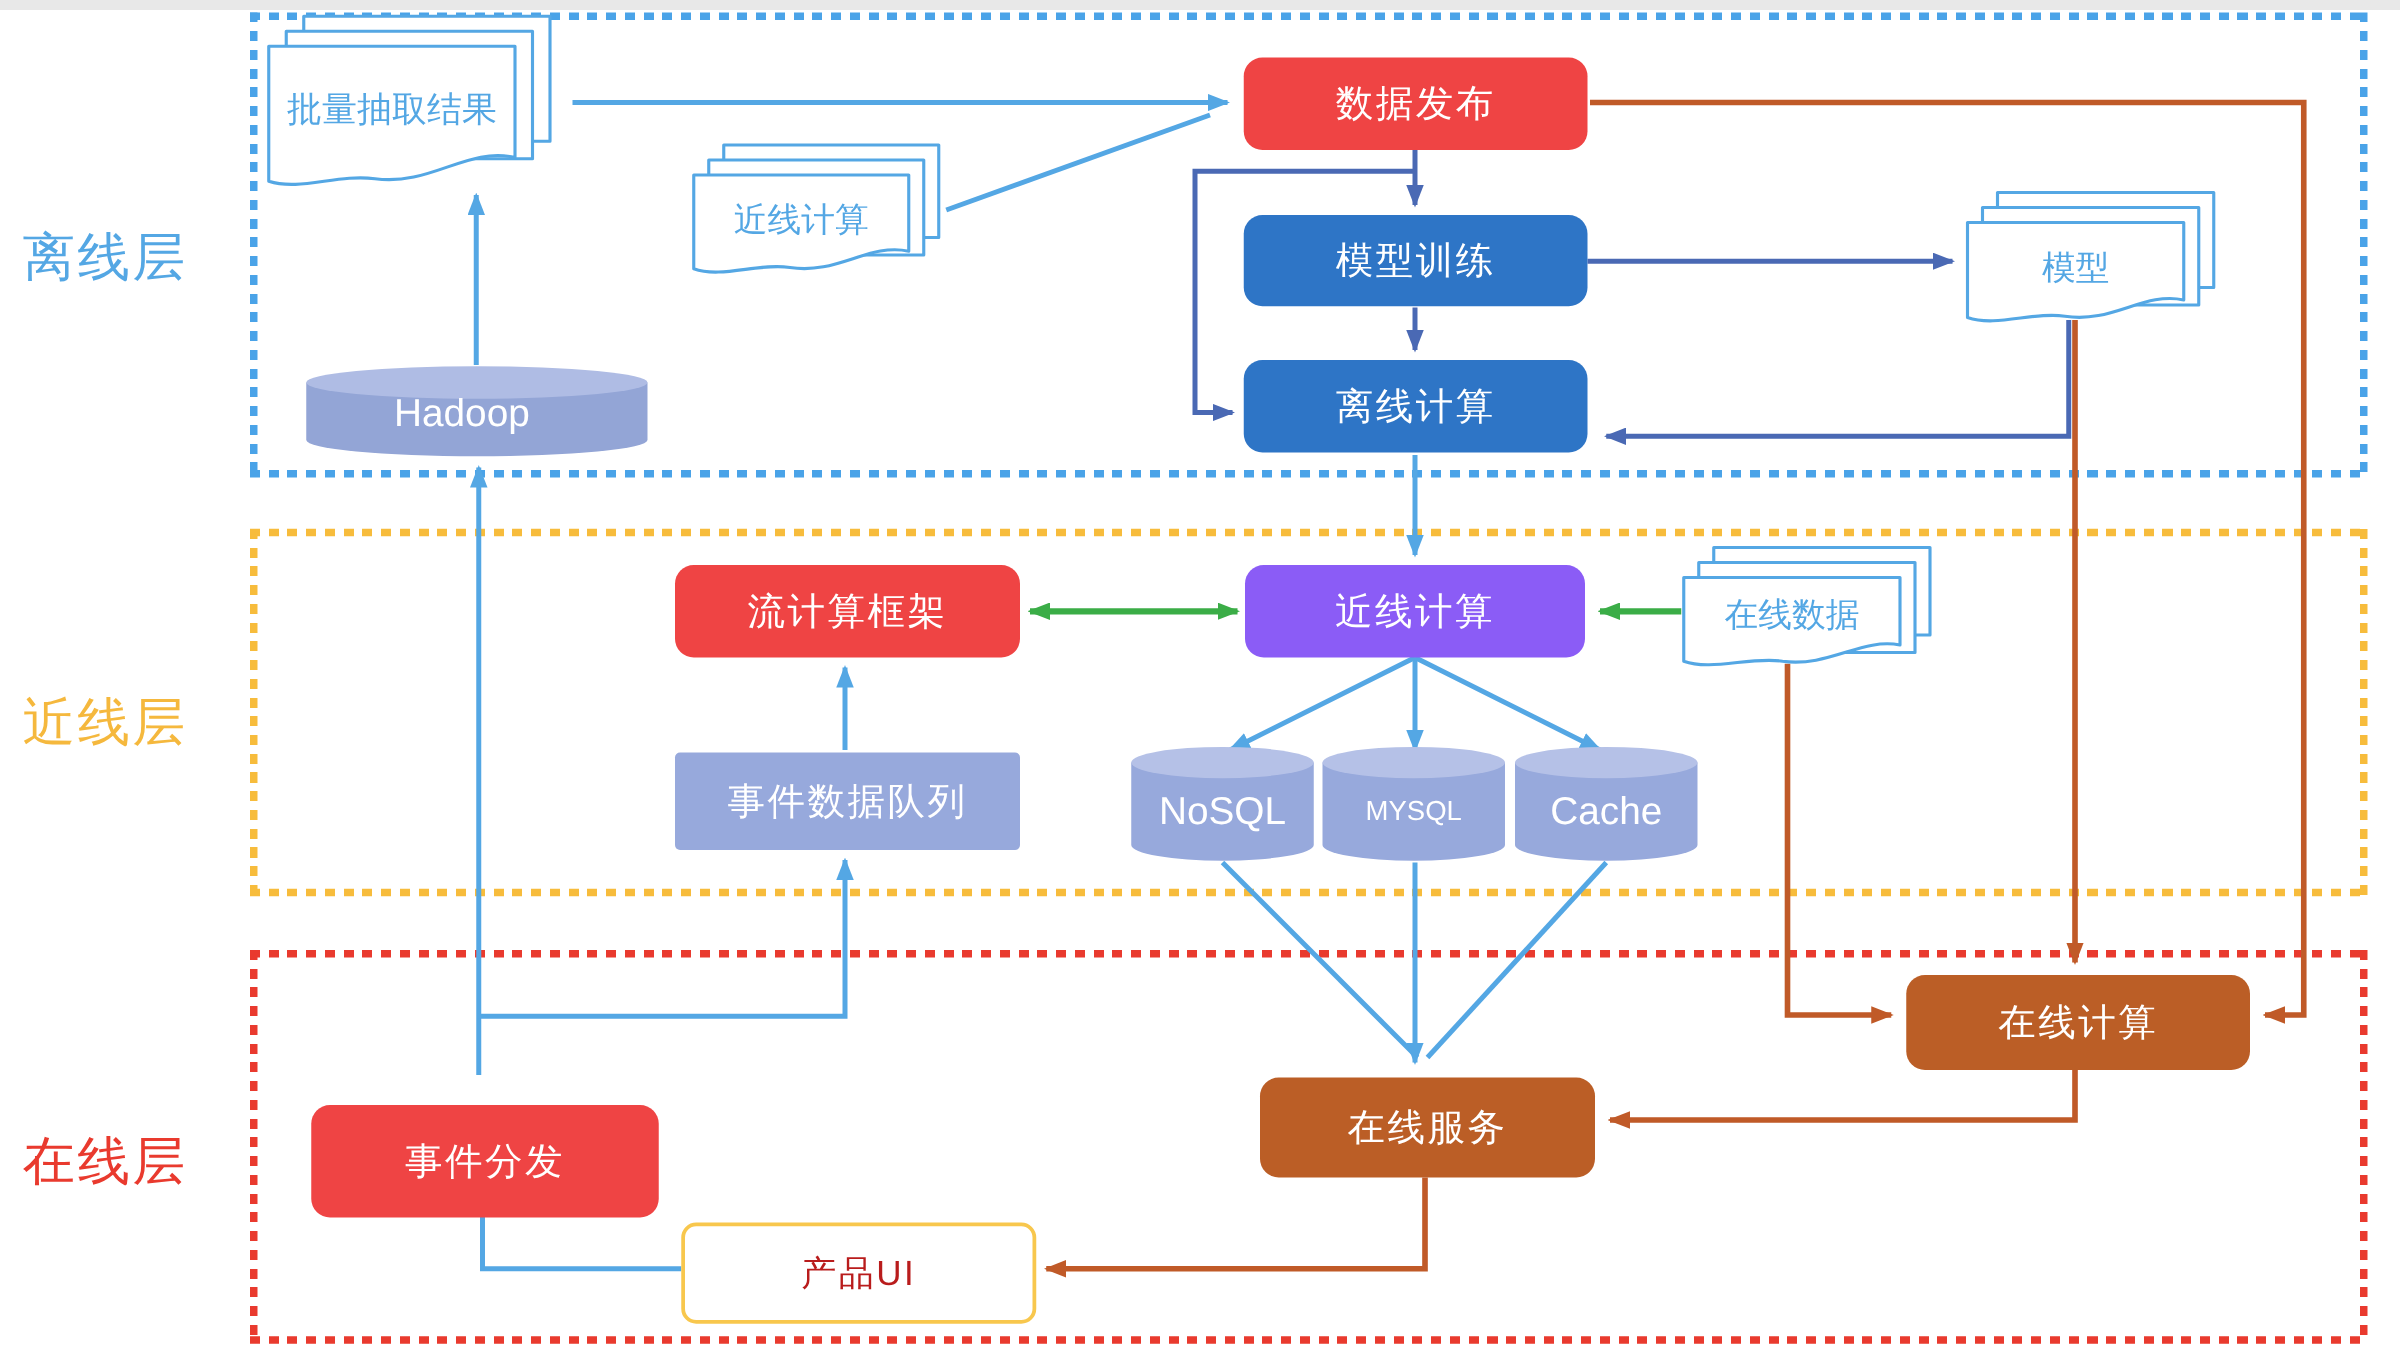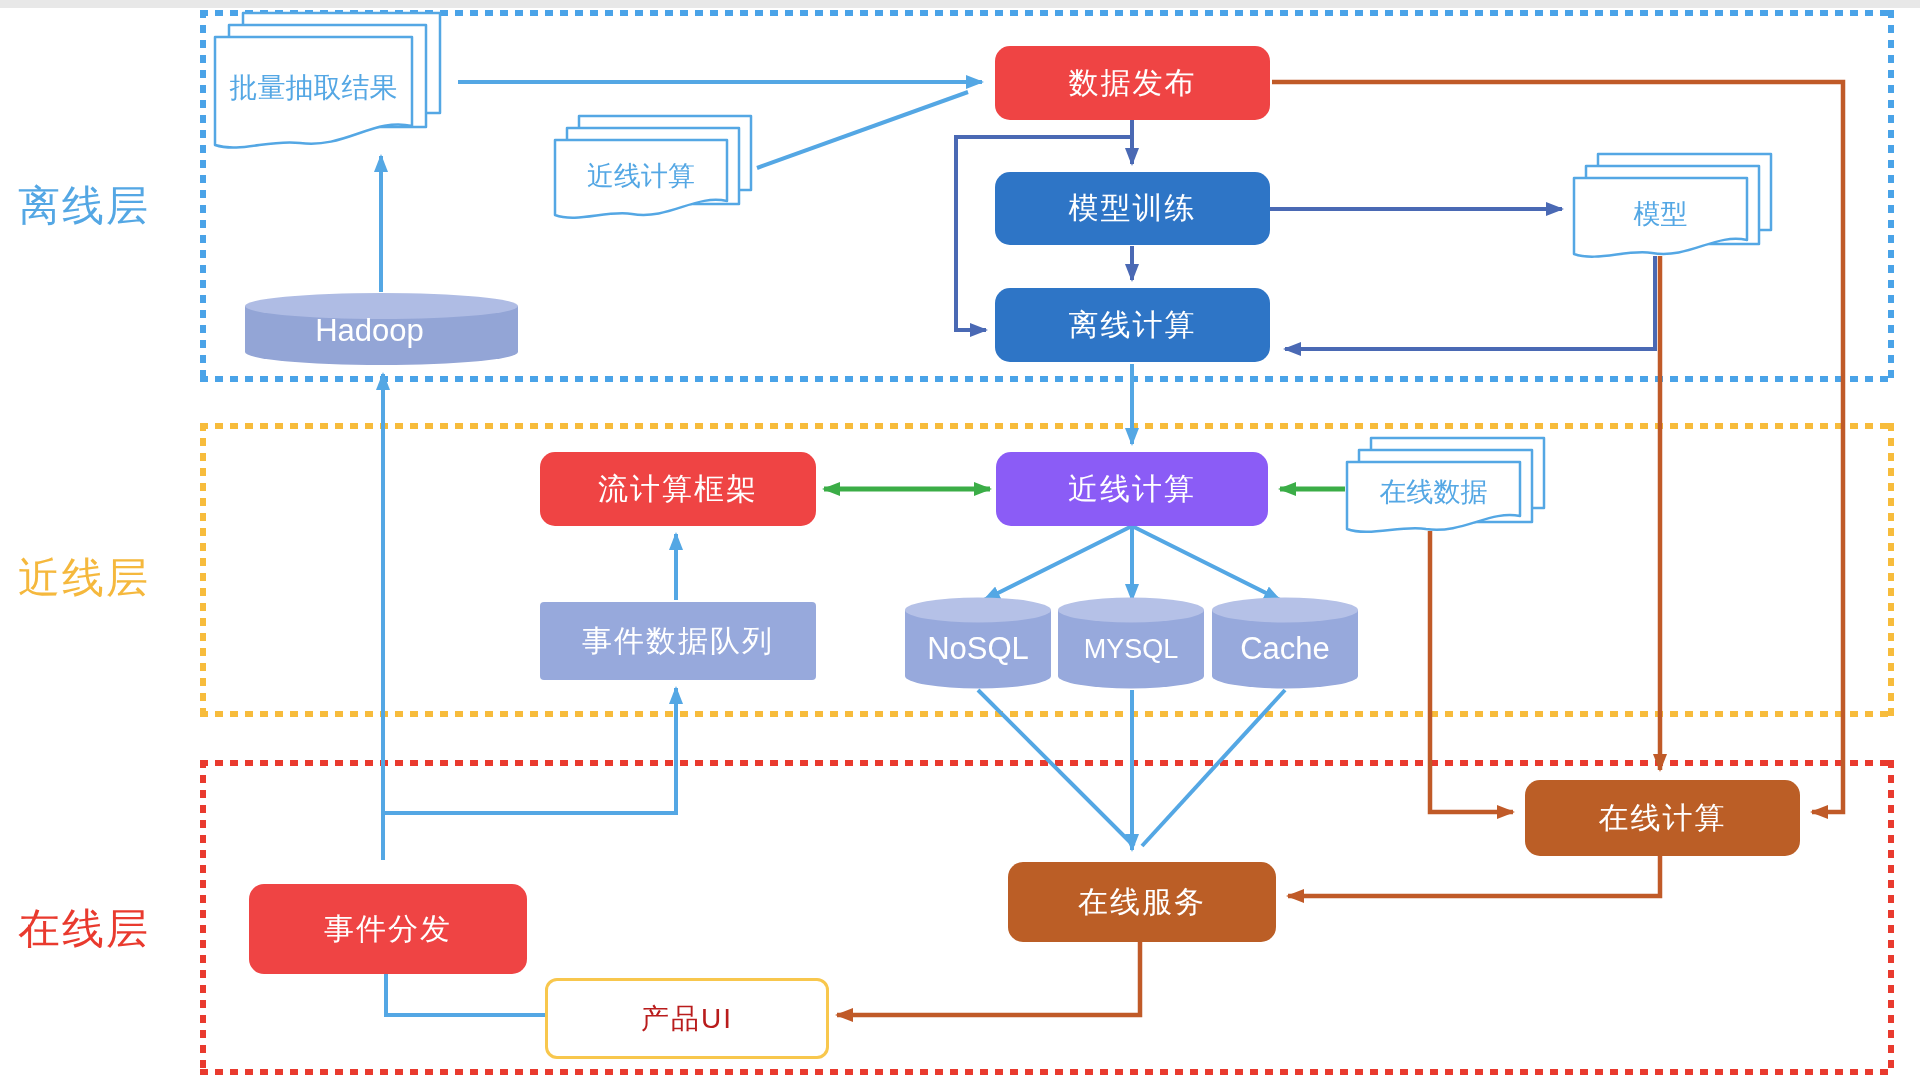--- a/index.html
+++ b/index.html
@@ -187,16 +187,16 @@
     <span>产品UI</span>
     </div>
 
   <div class="doc-label" style="left:215px;top:60px;width:197px;height:56px;font-size:28px">批量抽取结果</div>
   <div class="doc-label" style="left:555px;top:152px;width:172px;height:48px;font-size:27px">近线计算</div>
   <div class="doc-label" style="left:1574px;top:190px;width:173px;height:48px;font-size:27px">模型</div>
   <div class="doc-label" style="left:1347px;top:468px;width:173px;height:48px;font-size:27px">在线数据</div>
 
   <div class="cyl-label" style="left:245px;top:308px;width:249px;height:46px;font-size:31px">Hadoop</div>
   <div class="cyl-label" style="left:905px;top:626px;width:146px;height:46px;font-size:31px">NoSQL</div>
-  <div class="cyl-label" style="left:1058px;top:626px;width:146px;height:46px;font-size:27px">MYSQL</div>
+  <div class="cyl-label" style="left:1058px;top:626px;width:146px;height:46px;font-size:22px">MYSQL</div>
   <div class="cyl-label" style="left:1212px;top:626px;width:146px;height:46px;font-size:31px">Cache</div>
 
 </div>
 
 </body></html>

